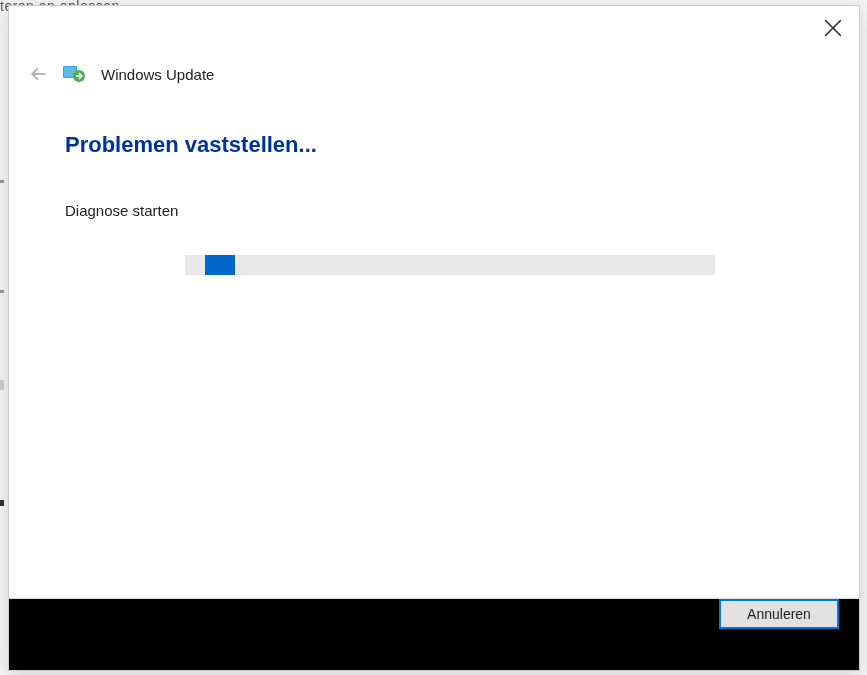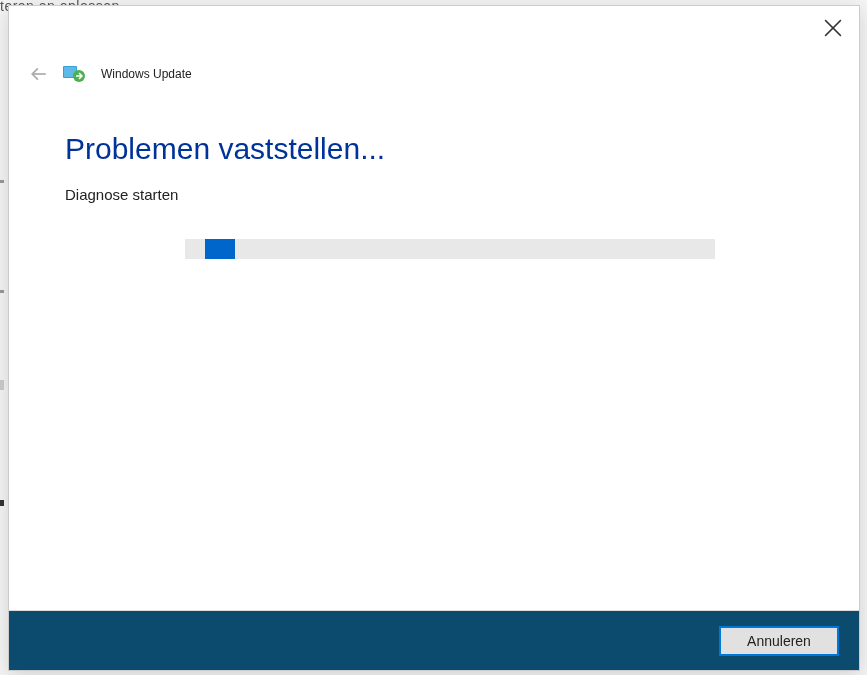--- a/index.html
+++ b/index.html
@@ -74,33 +74,33 @@
     .app-icon {
       width: 24px;
       height: 20px;
       position: relative;
     }
     .app-icon svg {
       width: 24px;
       height: 20px;
     }
     .app-title {
-      font-size: 12px;
+      font-size: 15px;
       color: #222;
       font-weight: 400;
     }
     .content {
       flex: 1;
       padding: 40px 56px 20px 56px;
     }
     .main-heading {
       color: #003399;
-      font-size: 30px;
-      font-weight: 400;
-      margin-bottom: 20px;
+      font-size: 22px;
+      font-weight: 700;
+      margin-bottom: 44px;
     }
     .status-text {
       font-size: 15px;
       color: #222;
       margin-bottom: 36px;
       margin-top: 8px;
     }
     .progress-container {
       width: 530px;
       height: 20px;
@@ -110,26 +110,25 @@
     }
     .progress-fill {
       position: absolute;
       top: 0;
       left: 20px;
       width: 30px;
       height: 100%;
       background: #0066cc;
     }
     .footer {
-      height: 60px;
-      background: #0c4a6e;
+      height: 72px;
+      background: #000000;
       border-top: 1px solid #ddd;
       display: flex;
       justify-content: flex-end;
-      align-items: center;
       padding: 0 20px;
     }
     .cancel-btn {
       min-width: 120px;
       height: 30px;
       background: #e1e1e1;
       border: 2px solid #0078d7;
       font-size: 14px;
       color: #222;
       cursor: pointer;

